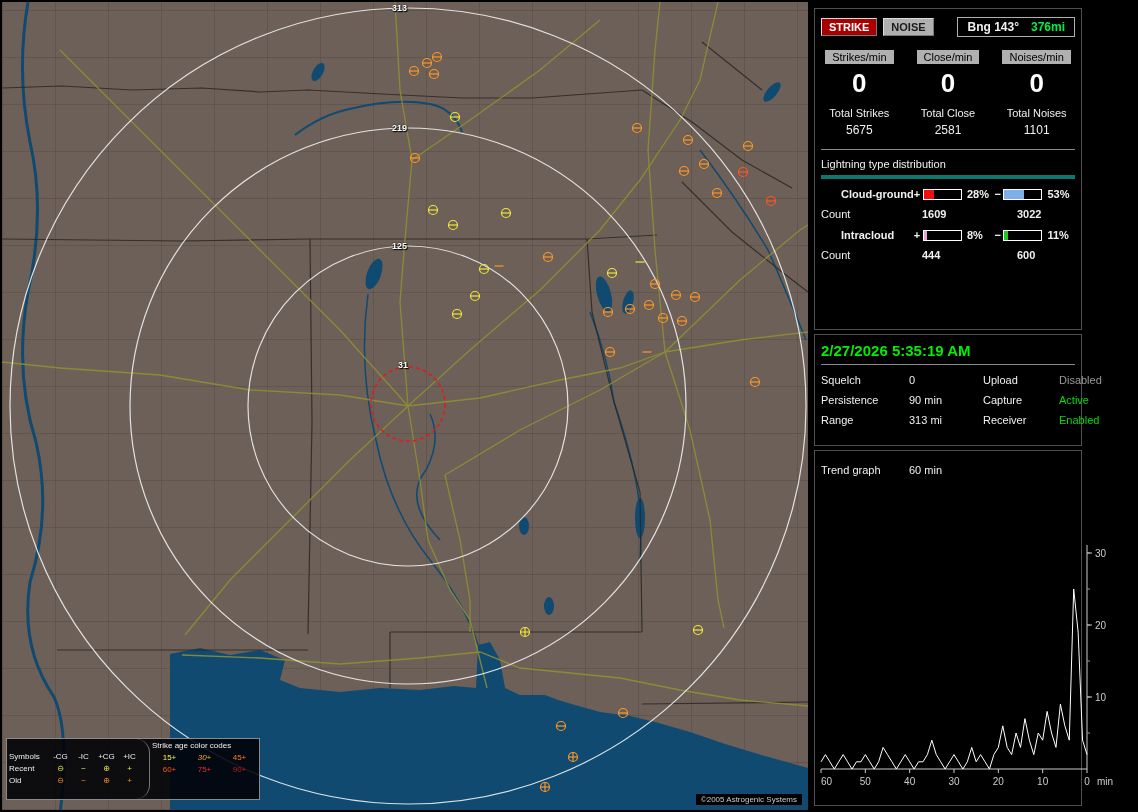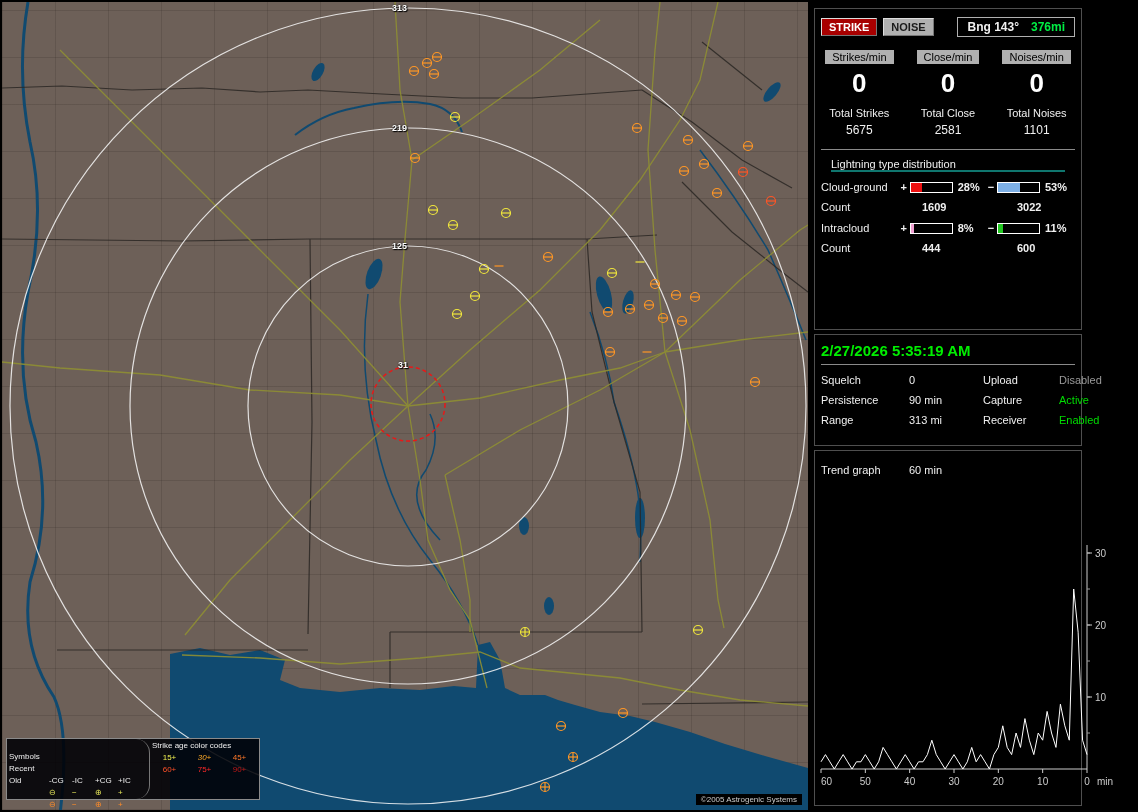--- a/index.html
+++ b/index.html
@@ -15,21 +15,21 @@
   .ring-label{position:absolute;font-size:9px;font-weight:bold;color:#fff;
               text-shadow:0 0 2px #000,1px 1px 1px #000;text-align:right;}
   .copyright{position:absolute;right:6px;bottom:5px;background:#000;color:#ccc;
              font-size:8px;padding:1px 5px;}
   
   .legend{position:absolute;left:4px;bottom:10px;width:252px;background:rgba(0,0,5,.88);
           border:1px solid #8a8a8a;font-size:8px;color:#eee;display:flex;}
   .legend .sym{width:138px;border-right:1px solid #777;padding:12px 2px;border-radius:14px;}
   .legend .sym-row{display:flex;height:12px;line-height:12px;}
   .legend .sym-row .c0{width:40px;}
-  .legend .sym-row .c{width:23px;margin-top:24px;}
+  .legend .sym-row .c{width:23px;text-align:center;}
   .legend .ages{flex:1;padding:1px 2px;text-align:left;}
   .legend .ages .hdr{height:12px;line-height:12px;}
   .legend .age-row{display:flex;height:12px;line-height:12px;justify-content:space-around;}
   
   .p-box{position:absolute;left:814px;width:268px;background:#000;border:1px solid #4f4f4f;
          box-sizing:border-box;}
   #box1{top:8px;height:322px;}
   #box2{top:334px;height:112px;}
   #box3{top:450px;height:356px;}
   .hdr-row{display:flex;align-items:center;padding:8px 6px 2px 6px;}
@@ -40,23 +40,23 @@
   .bng-box{margin-left:auto;display:flex;gap:12px;border:1px solid #b0b0b0;background:#000;
            padding:2px 9px;font-size:12px;font-weight:bold;}
   .bng-box .dist{color:#00ee44;}
   .rates{display:grid;grid-template-columns:repeat(3,1fr);text-align:center;margin-top:8px;}
   .rate-label span{display:inline-block;background:#b0b0b0;color:#000;font-size:11px;
                    padding:1px 7px;}
   .rate-value{font-size:26px;font-weight:bold;color:#fff;margin-top:3px;}
   .total-label{font-size:11px;margin-top:8px;}
   .total-value{font-size:12px;margin-top:4px;}
   .divider{border:0;border-top:1px solid #8a8a8a;margin:12px 6px 8px 6px;}
-  .dist-title{font-size:11px;margin:0 16px;border-bottom:2px solid #0f766e;}
+  .dist-title{font-size:11px;margin:0 6px;padding-bottom:5px;border-bottom:4px solid #0f766e;}
   .dist-row{display:flex;align-items:center;padding:9px 6px 0 6px;font-size:11px;}
-  .dist-row .lbl{width:90px;font-weight:normal;}
+  .dist-row .lbl{width:90px;font-weight:bold;margin-left:20px;}
   .dist-row .sign{width:11px;font-weight:bold;}
   .bar{width:46px;height:9px;border:1px solid #fff;background:#000;margin-right:5px;}
   .bar .fill{height:100%;}
   .dist-row .pct{width:34px;font-weight:bold;}
   .count-row{display:flex;padding:8px 6px 0 6px;font-size:11px;}
   .count-row .lbl{width:101px;}
   .count-row .v1{width:95px;font-weight:bold;}
   .count-row .v2{font-weight:bold;}
   .datetime{font-size:15px;font-weight:bold;color:#00ee00;margin:0 6px;
             padding:7px 0 5px 0;border-bottom:1px solid #8a8a8a;}

